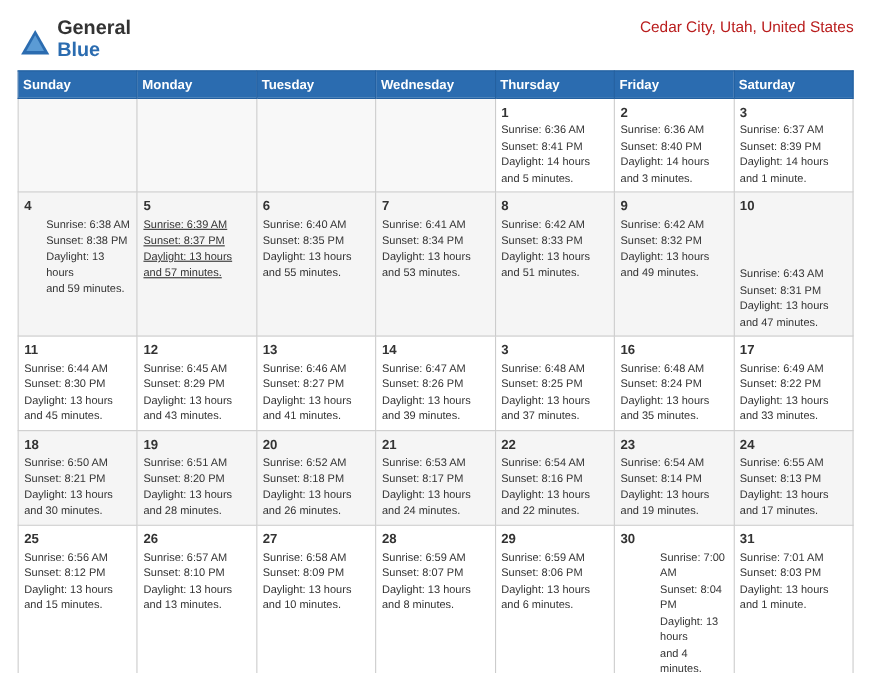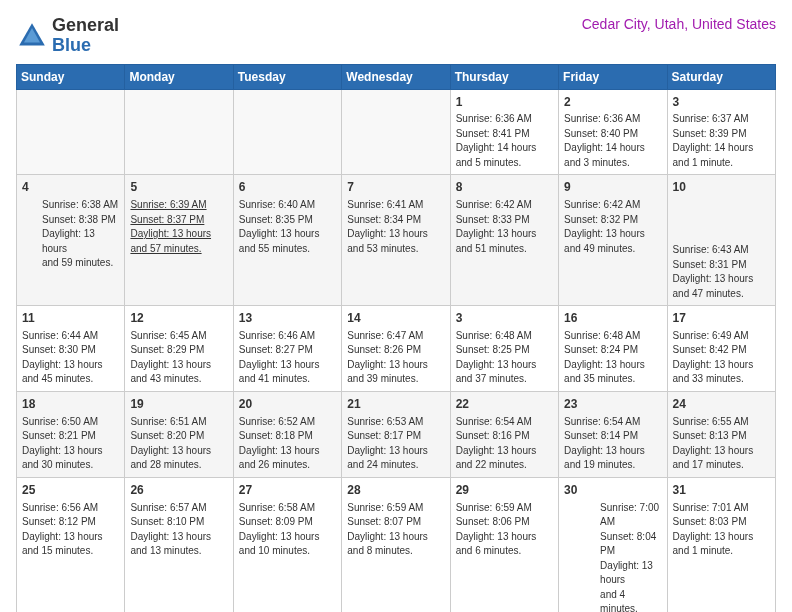--- a/index.html
+++ b/index.html
@@ -11,21 +11,21 @@
       padding: 16px;
     }
     .header {
       display: flex;
       justify-content: space-between;
       align-items: flex-start;
       margin-bottom: 8px;
     }
     .logo {
       display: flex;
-      align-items: center;
+      align-items: flex-end;
       gap: 4px;
     }
     .logo-text {
       display: flex;
       flex-direction: column;
       line-height: 1.1;
     }
     .logo-general {
       font-size: 18px;
       font-weight: bold;
@@ -43,21 +43,21 @@
     .title-block {
       text-align: right;
     }
     .month-title {
       font-size: 36px;
       font-weight: 300;
       color: #333;
     }
     .location {
       font-size: 14px;
-      color: #a21caf;
+      color: #b91c1c;
     }
     .calendar {
       width: 100%;
       border-collapse: collapse;
       border: 1px solid #ccc;
     }
     .calendar th {
       background: #2b6cb0;
       color: #fff;
       font-size: 12px;
@@ -246,21 +246,21 @@
         <td>
           <span class="day-num">16</span>
           <div class="day-info" style="white-space: pre-line;">Sunrise: 6:48 AM
 Sunset: 8:24 PM
 Daylight: 13 hours
 and 35 minutes.</div>
         </td>
         <td>
           <span class="day-num">17</span>
           <div class="day-info" style="white-space: pre-line;">Sunrise: 6:49 AM
-Sunset: 8:42 PM
+Sunset: 8:22 PM
 Daylight: 13 hours
 and 33 minutes.</div>
         </td>
       </tr>
       <tr>
         <td>
           <span class="day-num">18</span>
           <div class="day-info" style="white-space: pre-line;">Sunrise: 6:50 AM
 Sunset: 8:21 PM
 Daylight: 13 hours

